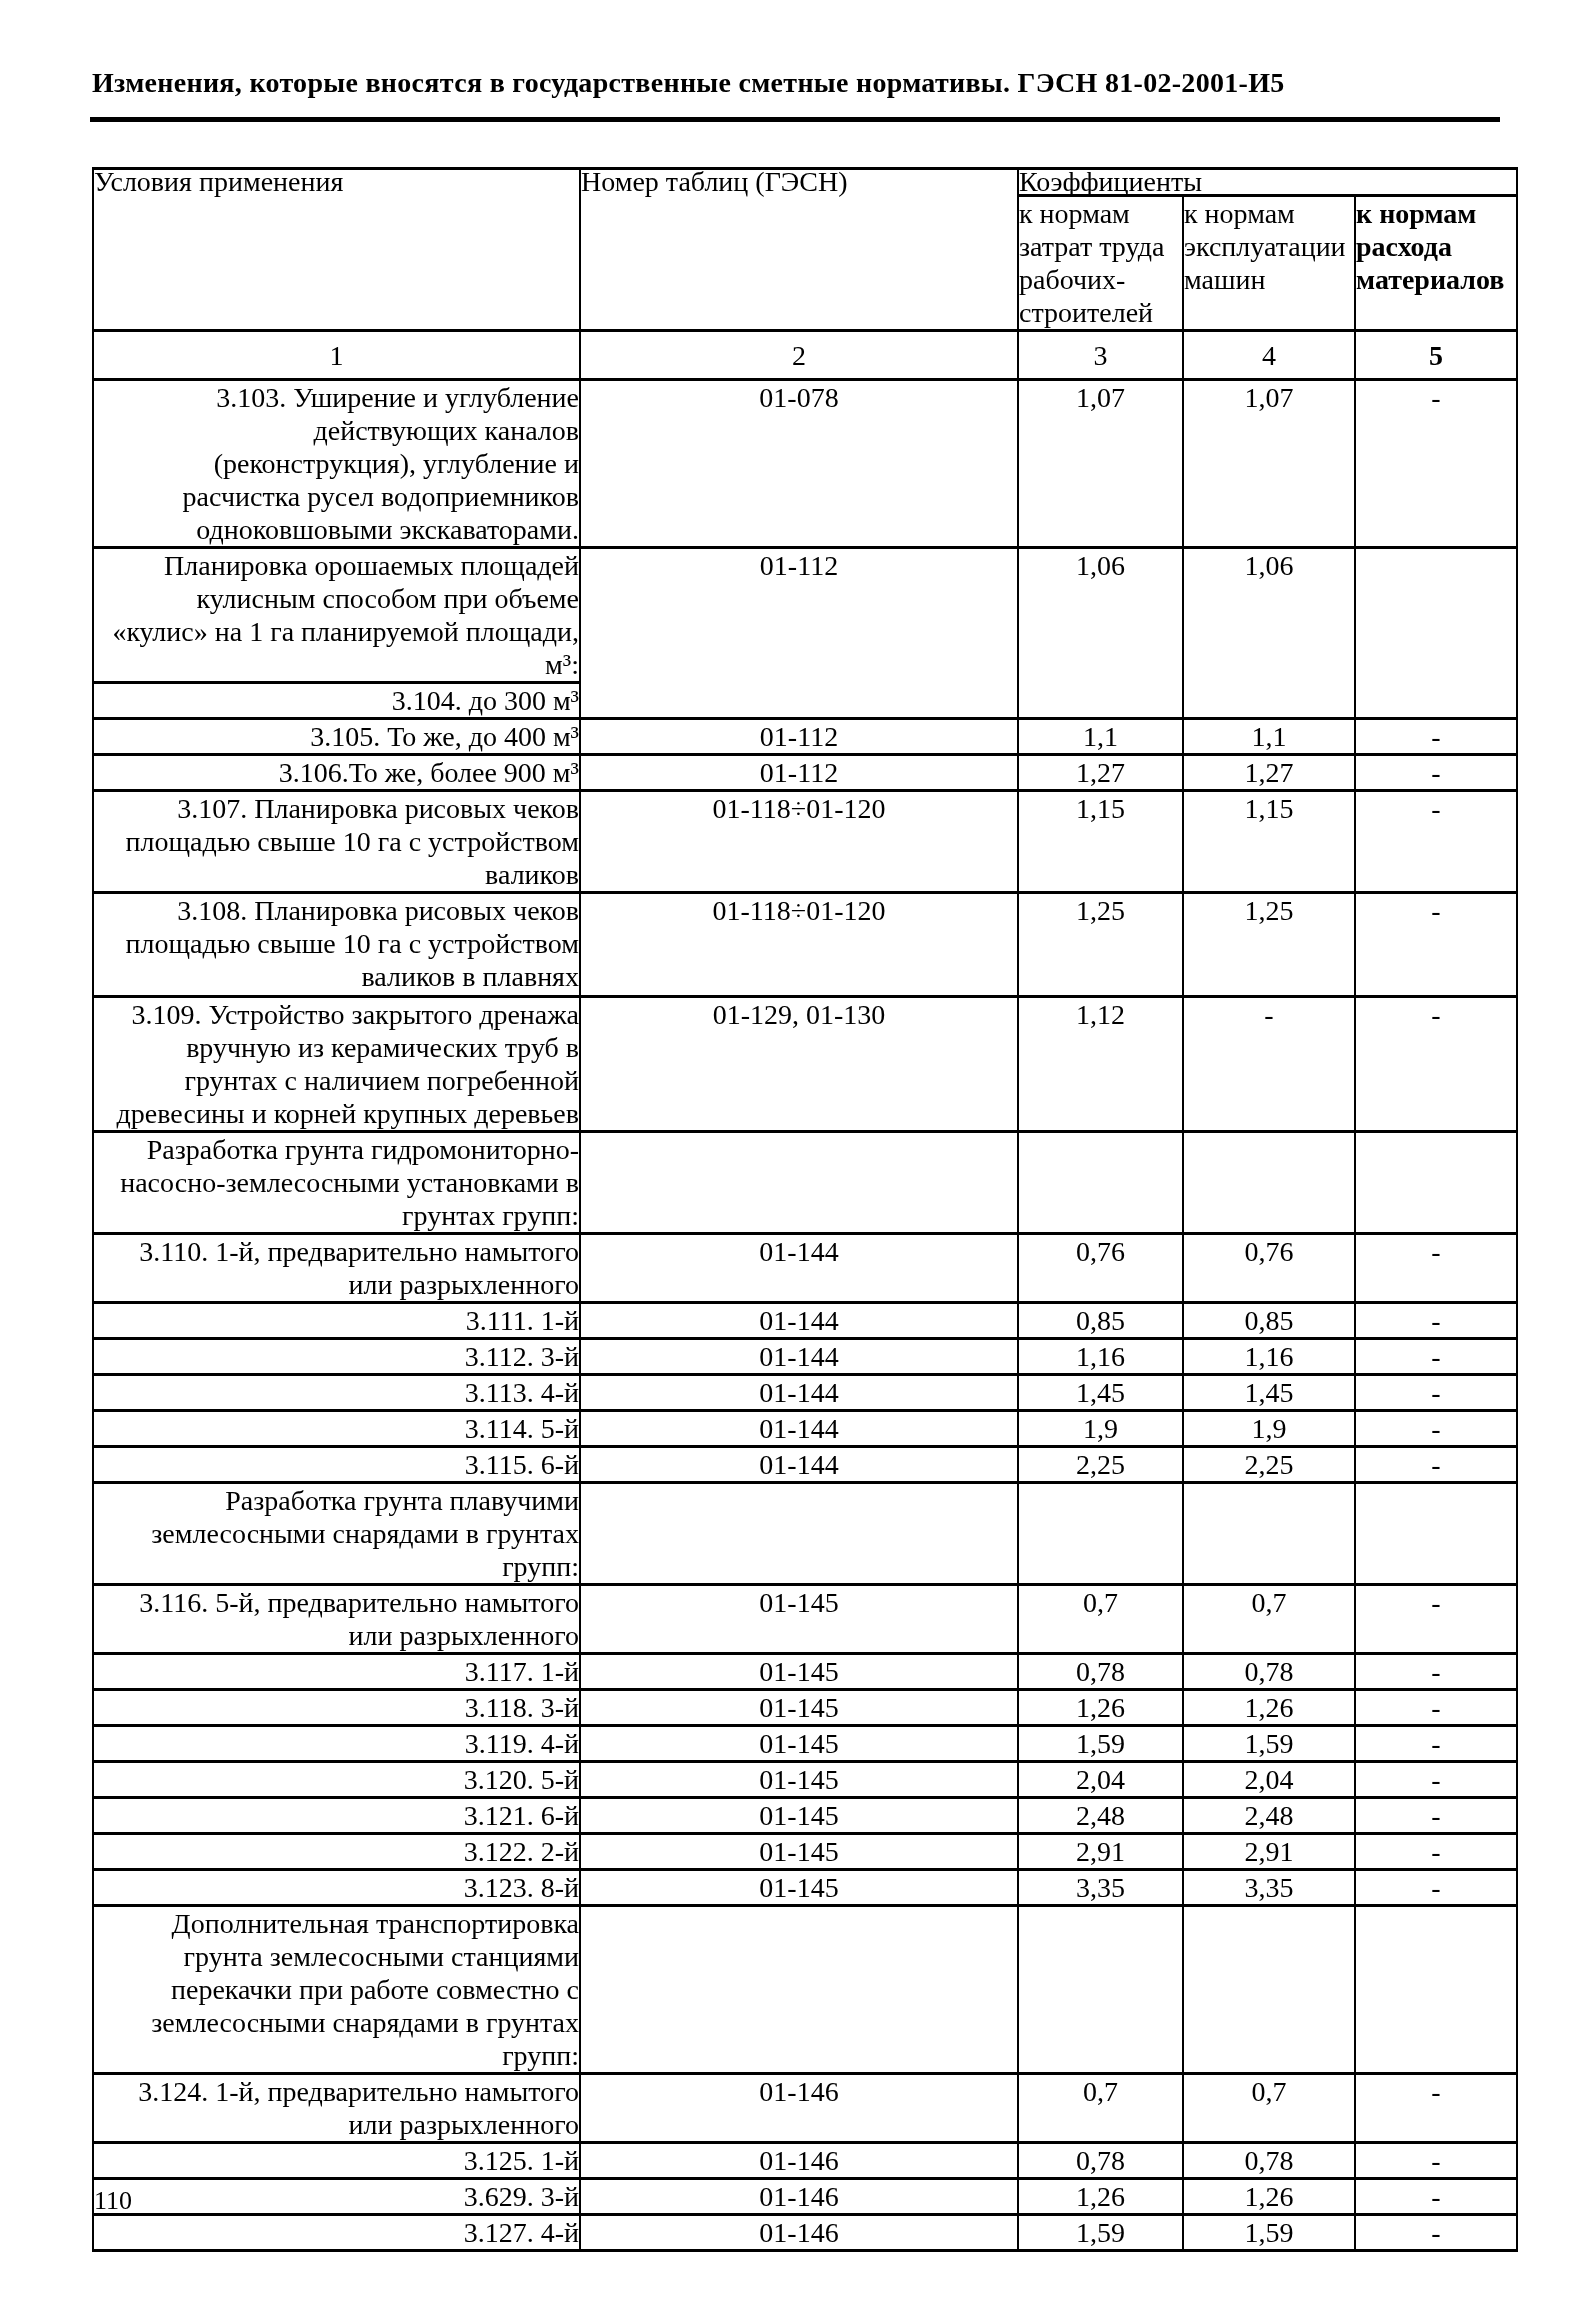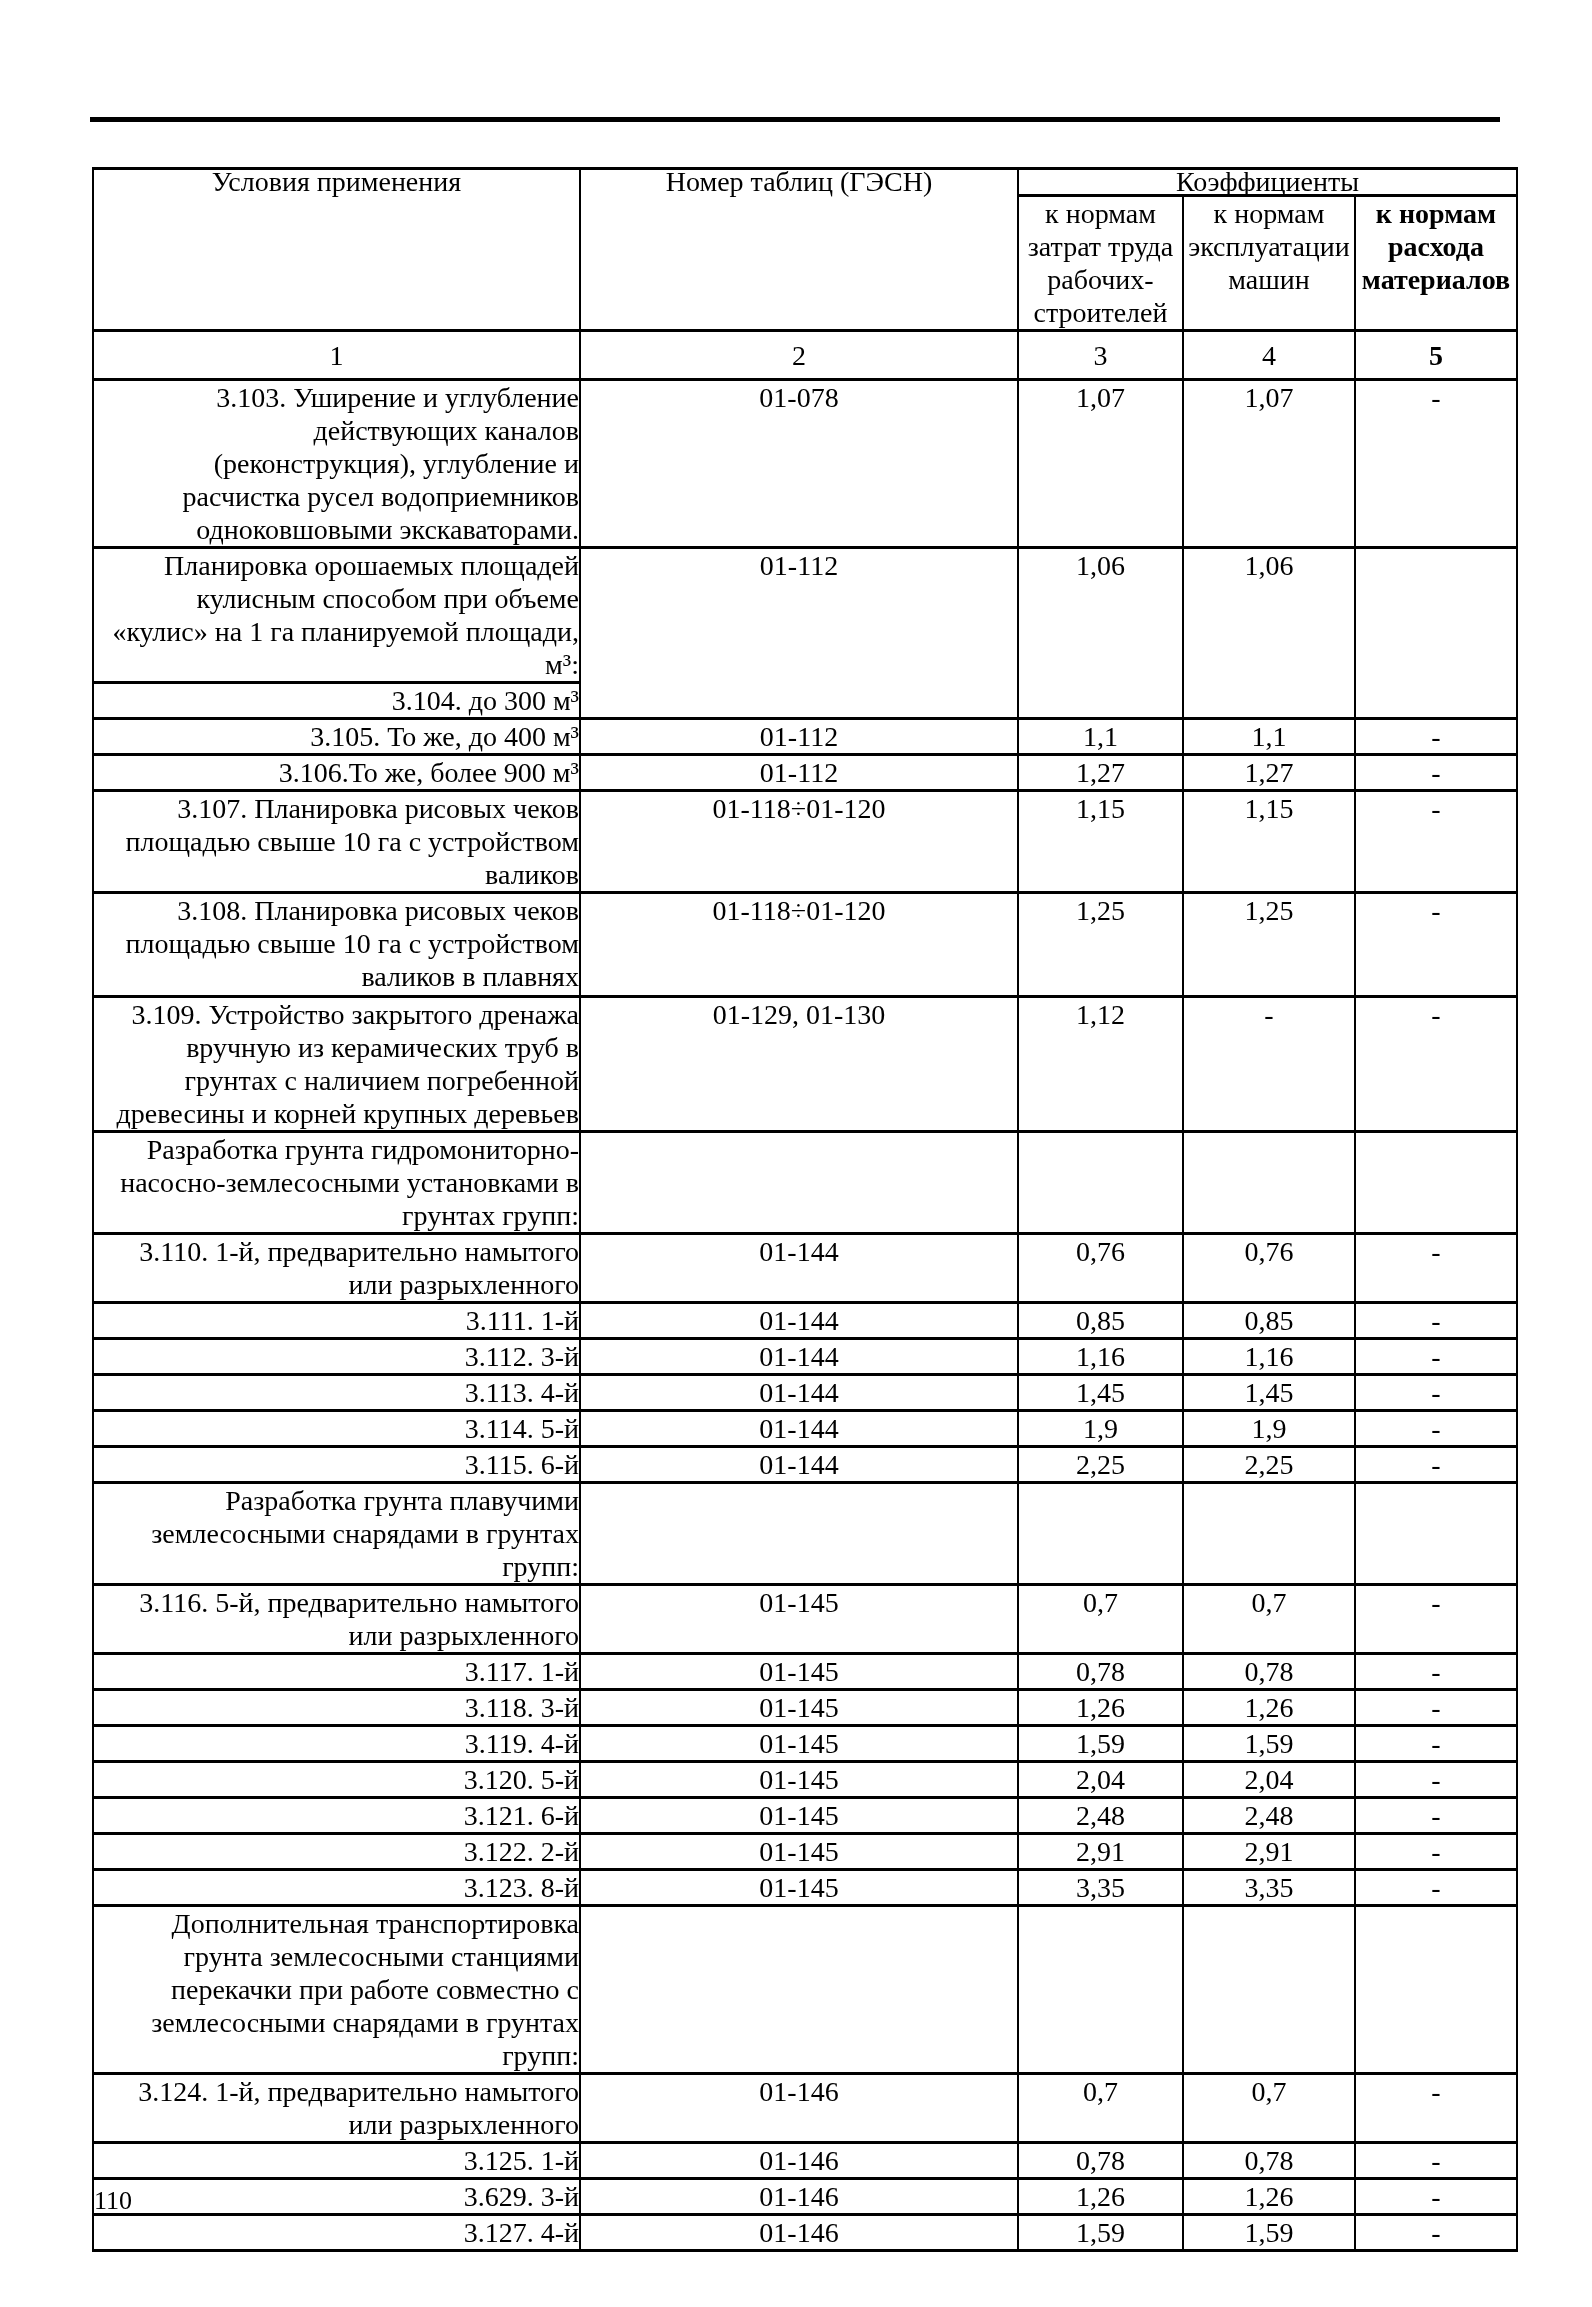--- a/index.html
+++ b/index.html
@@ -55,40 +55,40 @@
   td.cond {
     text-align: right;
     padding: 1.3px 5.4px 1.3px 3.4px;
     white-space: pre-line;
   }
   td.val {
     text-align: center;
     padding-top: 1.3px;
   }
   td.hc {
-    text-align: center;
     vertical-align: middle;
     white-space: pre-line;
   }
   .bold { font-weight: bold; }
   tr.h-top td { line-height: 24px; }
   tr.h-num td { vertical-align: middle; padding: 0; }
   td.vmid { vertical-align: middle; }
   .page-number {
     position: absolute;
     left: 94px;
     top: 2186px;
     font-size: 26px;
   }
 </style>
 </head>
 <body>
 
 <div class="page">
 
+  <div class="doc-header">Изменения, которые вносятся в государственные сметные нормативы. ГЭСН 81-02-2001-И5</div>
   <div class="header-rule"></div>
 
   <table class="norm-table">
     <colgroup>
       <col style="width:487px">
       <col style="width:438px">
       <col style="width:165px">
       <col style="width:172px">
       <col style="width:162px">
     </colgroup>

